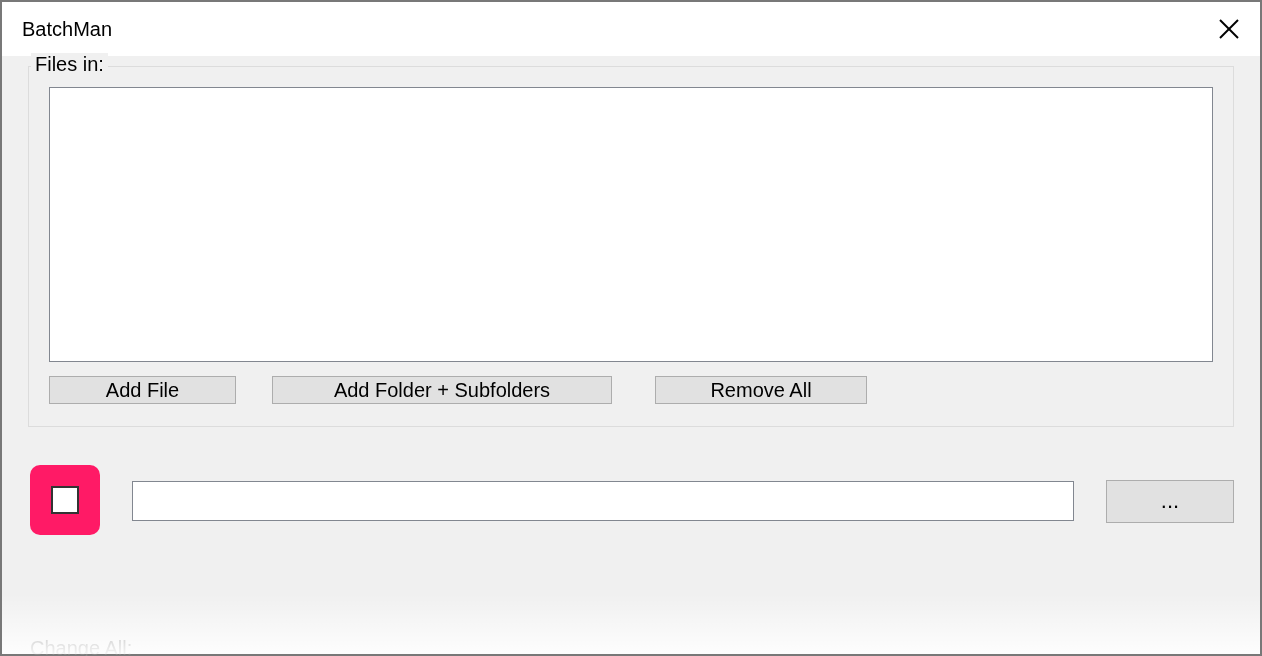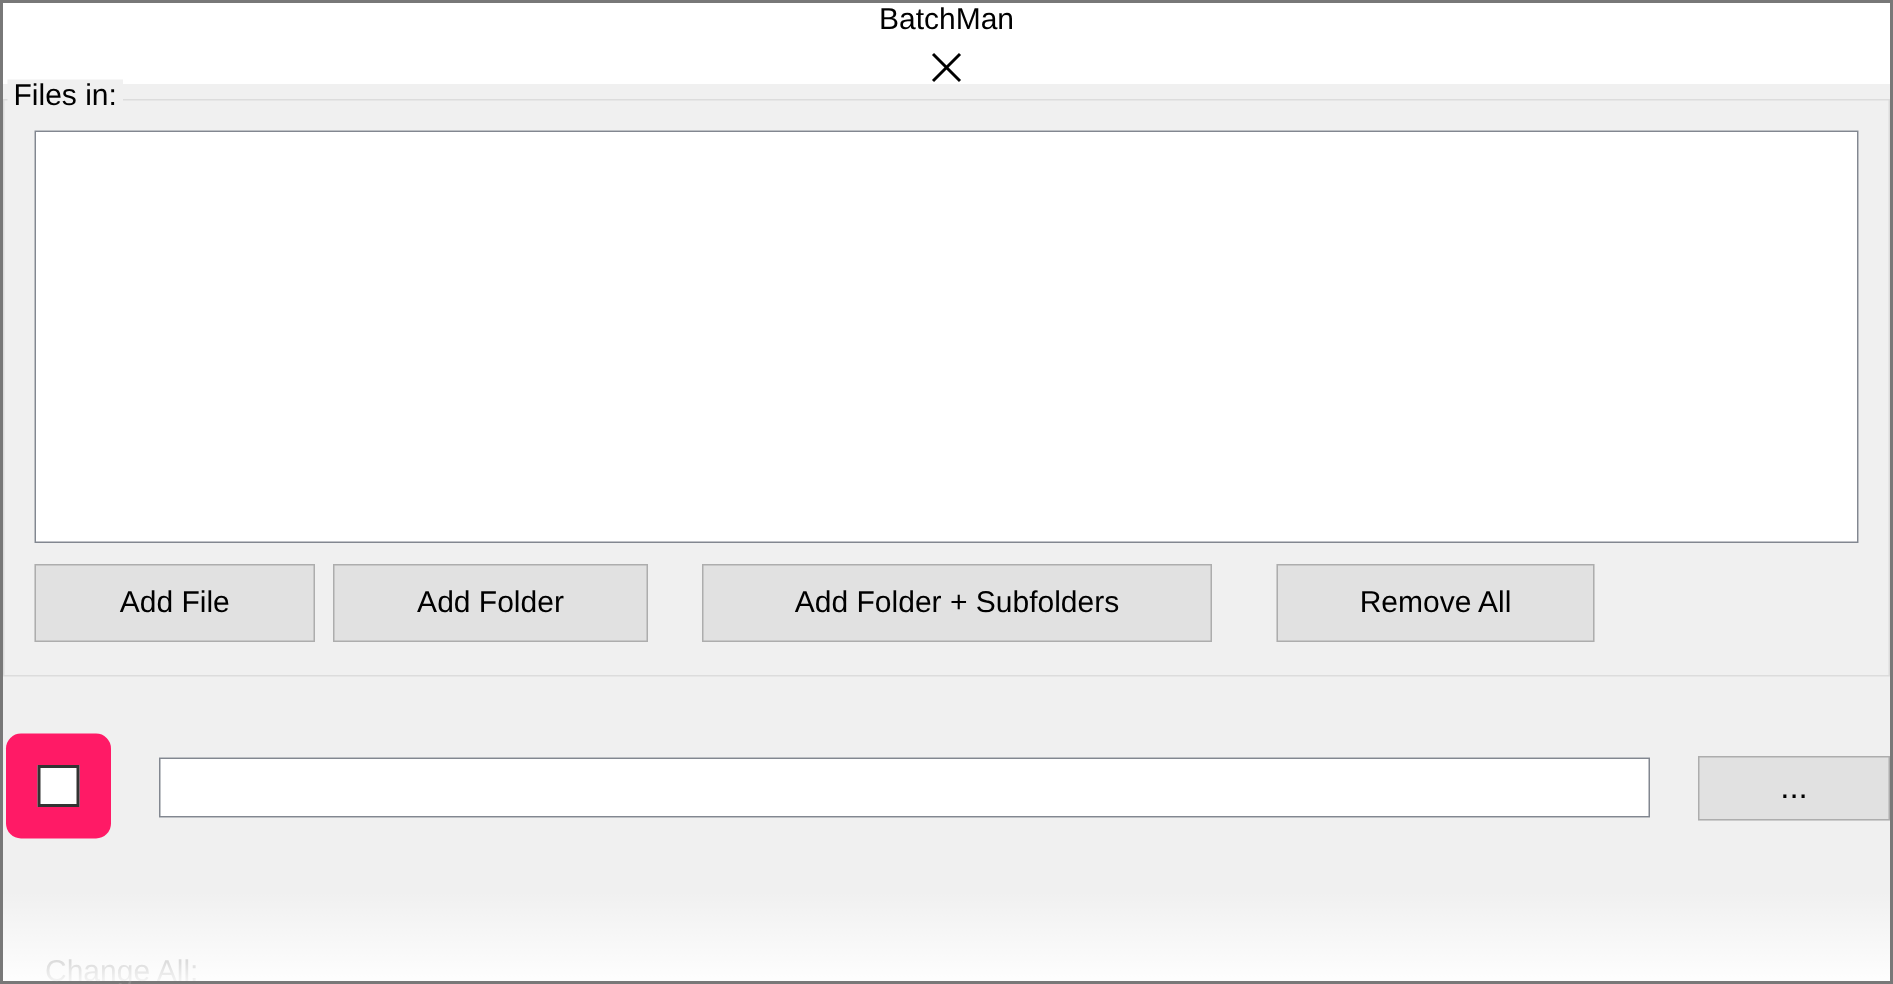--- a/index.html
+++ b/index.html
@@ -23,37 +23,36 @@
       background: #ffffff;
       display: flex;
       flex-direction: column;
     }
     .titlebar {
       height: 54px;
       display: flex;
       align-items: center;
       justify-content: space-between;
       padding: 0 20px;
-      flex-direction: column;
     }
     .title {
       font-size: 20px;
       color: #000;
       font-weight: 400;
     }
     .close-icon {
       cursor: pointer;
       display: flex;
       align-items: center;
       justify-content: center;
     }
     .content {
       flex: 1;
       background: #f0f0f0;
-      padding: 10px 0;
+      padding: 10px 26px;
       position: relative;
     }
     .groupbox {
       border: 1px solid #dcdcdc;
       padding: 20px 20px 22px 20px;
       position: relative;
       margin-bottom: 40px;
     }
     .groupbox-label {
       position: absolute;
@@ -71,21 +70,21 @@
       height: 275px;
       margin-bottom: 14px;
     }
     .button-row {
       display: flex;
       gap: 12px;
     }
     .btn {
       background: #e1e1e1;
       border: 1px solid #adadad;
-      height: 52px;
+      height: 28px;
       font-size: 20px;
       color: #000;
       cursor: pointer;
       display: flex;
       align-items: center;
       justify-content: center;
       font-family: inherit;
     }
     .btn-addfile { flex: 0 0 187px; }
     .btn-addfolder { flex: 0 0 210px; }
@@ -166,21 +165,20 @@
       </svg>
     </div>
   </div>
 
   <div class="content">
     <div class="groupbox">
       <div class="groupbox-label">Files in:</div>
       <div class="listbox"></div>
       <div class="button-row">
         <button class="btn btn-addfile">Add File</button>
-        <button class="btn btn-addfolder">Add Folder</button>
         <button class="btn btn-addfoldersub">Add Folder + Subfolders</button>
         <button class="btn btn-removeall">Remove All</button>
       </div>
     </div>
 
     <div class="lisp-row">
       <div class="highlight-box">
         <div class="checkbox"></div>
       </div>
       <input type="text" class="text-input" value="" style="">

